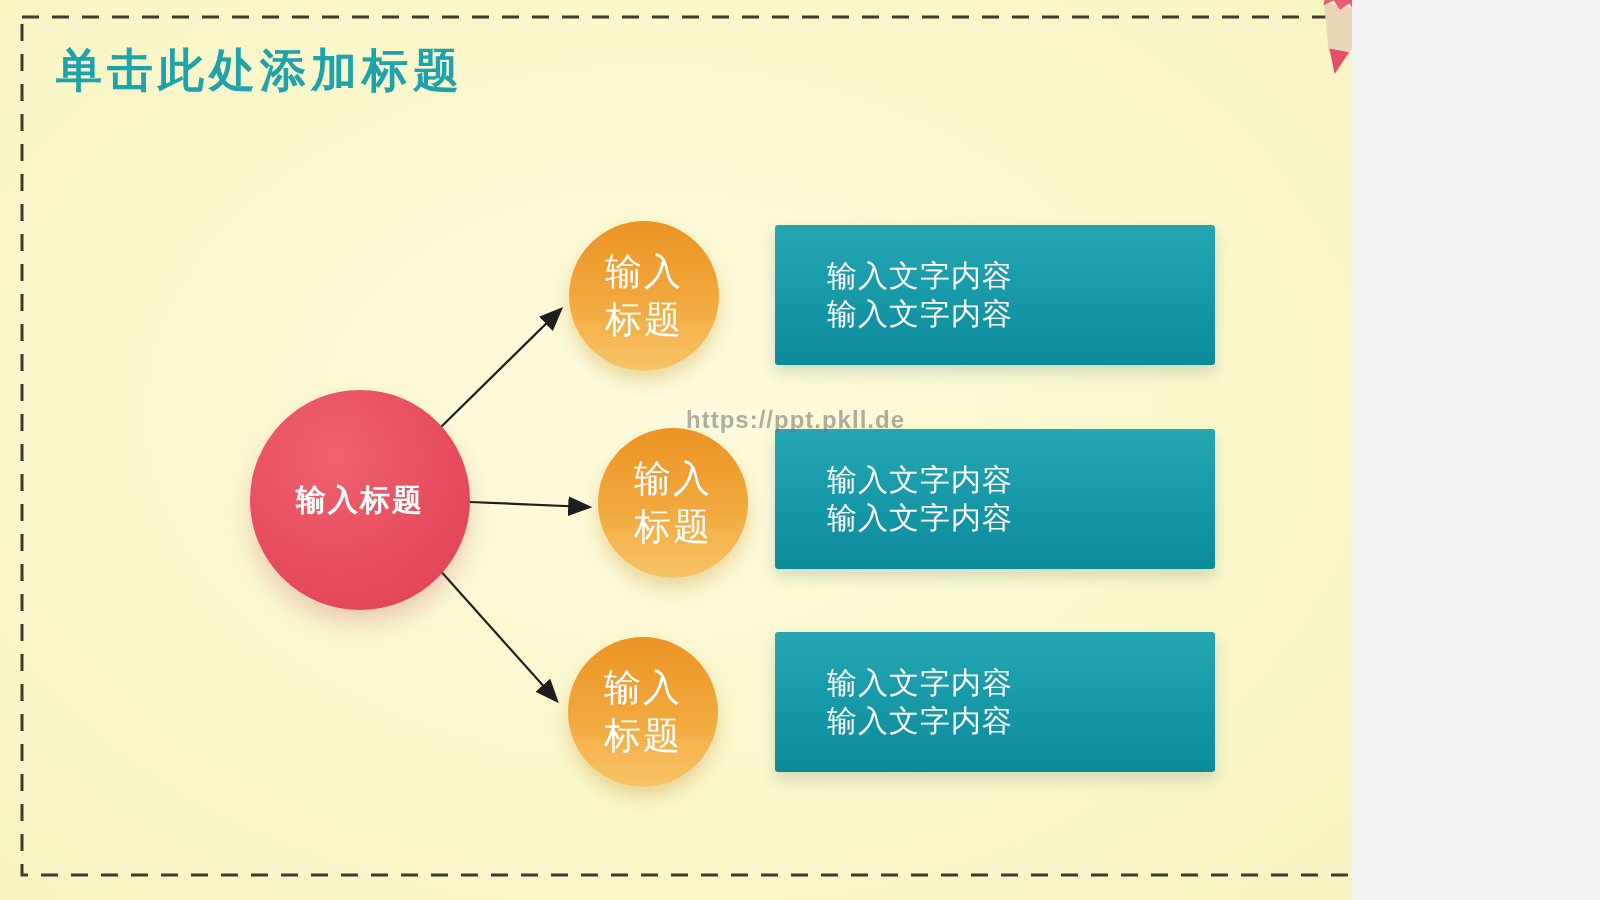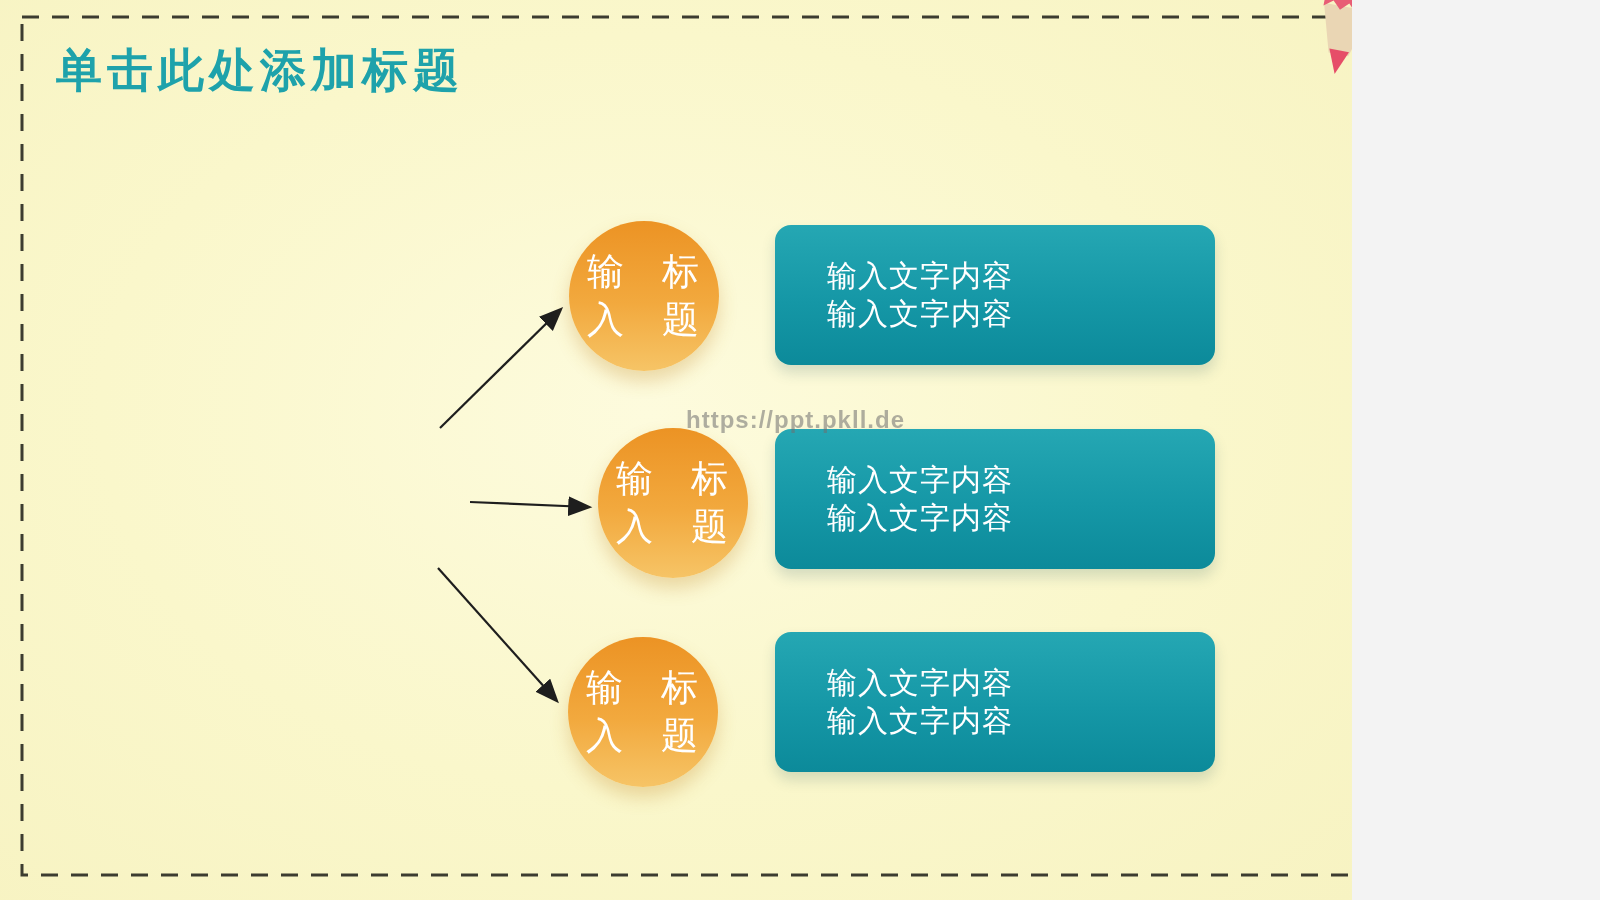--- a/index.html
+++ b/index.html
@@ -29,33 +29,33 @@
     box-shadow: 0 14px 22px rgba(185, 60, 75, 0.22);
     display: flex; align-items: center; justify-content: center;
   }
   .root-circle .label {
     color: #ffffff; font-size: 30px; font-weight: bold; letter-spacing: 2px;
   }
   .branch-circle {
     position: absolute; width: 150px; height: 150px; border-radius: 50%;
     background: linear-gradient(180deg, #ec9324 0%, #f2a93e 55%, #f6c466 100%);
     box-shadow: 0 10px 18px rgba(195, 135, 40, 0.30);
-    display: flex; flex-direction: row; align-items: center; justify-content: center;
+    display: flex; flex-direction: column; align-items: center; justify-content: center;
     text-align: center;
   }
   .branch-circle .line {
     color: #ffffff; font-size: 37px; line-height: 48px; font-weight: normal;
     letter-spacing: 2px;
   }
   .circle-1 { left: 569px; top: 221px; }
   .circle-2 { left: 598px; top: 428px; }
   .circle-3 { left: 568px; top: 637px; }
   .text-box {
     position: absolute; left: 775px; width: 440px; height: 140px;
-    border-radius: 16px;
+    border-radius: 3px;
     background: linear-gradient(180deg, #25a7b3 0%, #1597a6 55%, #0c8a9a 100%);
     box-shadow: 0 8px 14px rgba(40, 90, 95, 0.18);
     display: flex; flex-direction: column; justify-content: center;
     padding-left: 52px; box-sizing: border-box;
   }
   .text-box .line {
     color: #ffffff; font-size: 30px; line-height: 38px; letter-spacing: 1px;
   }
   .box-1 { top: 225px; }
   .box-2 { top: 429px; }
@@ -83,20 +83,23 @@
       </marker>
     </defs>
     <rect x="22" y="17" width="1554" height="858" fill="none" stroke="#3c3c30" stroke-width="3" stroke-dasharray="17 13"></rect>
     <line x1="440" y1="428" x2="560" y2="310" stroke="#1e1e1e" stroke-width="2.2" marker-end="url(#arrowhead)"></line>
     <line x1="470" y1="502" x2="588" y2="507" stroke="#1e1e1e" stroke-width="2.2" marker-end="url(#arrowhead)"></line>
     <line x1="438" y1="568" x2="556" y2="700" stroke="#1e1e1e" stroke-width="2.2" marker-end="url(#arrowhead)"></line>
   </svg>
 
   <div class="slide-title">单击此处添加标题</div>
 
+  <div class="root-circle">
+    <span class="label">输入标题</span>
+  </div>
 
   <div class="branch-circle circle-1">
     <span class="line">输入</span>
     <span class="line">标题</span>
   </div>
   <div class="text-box box-1">
     <span class="line">输入文字内容</span>
     <span class="line">输入文字内容</span>
   </div>
 

